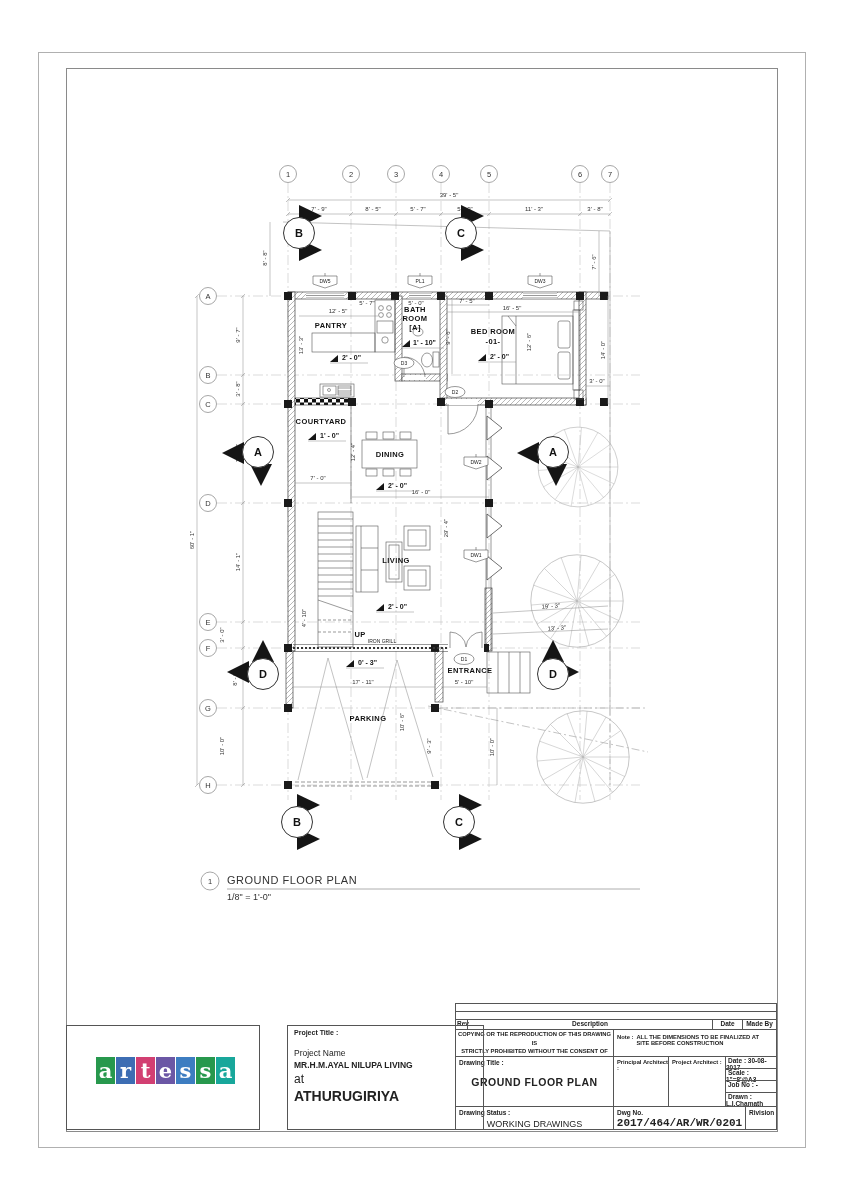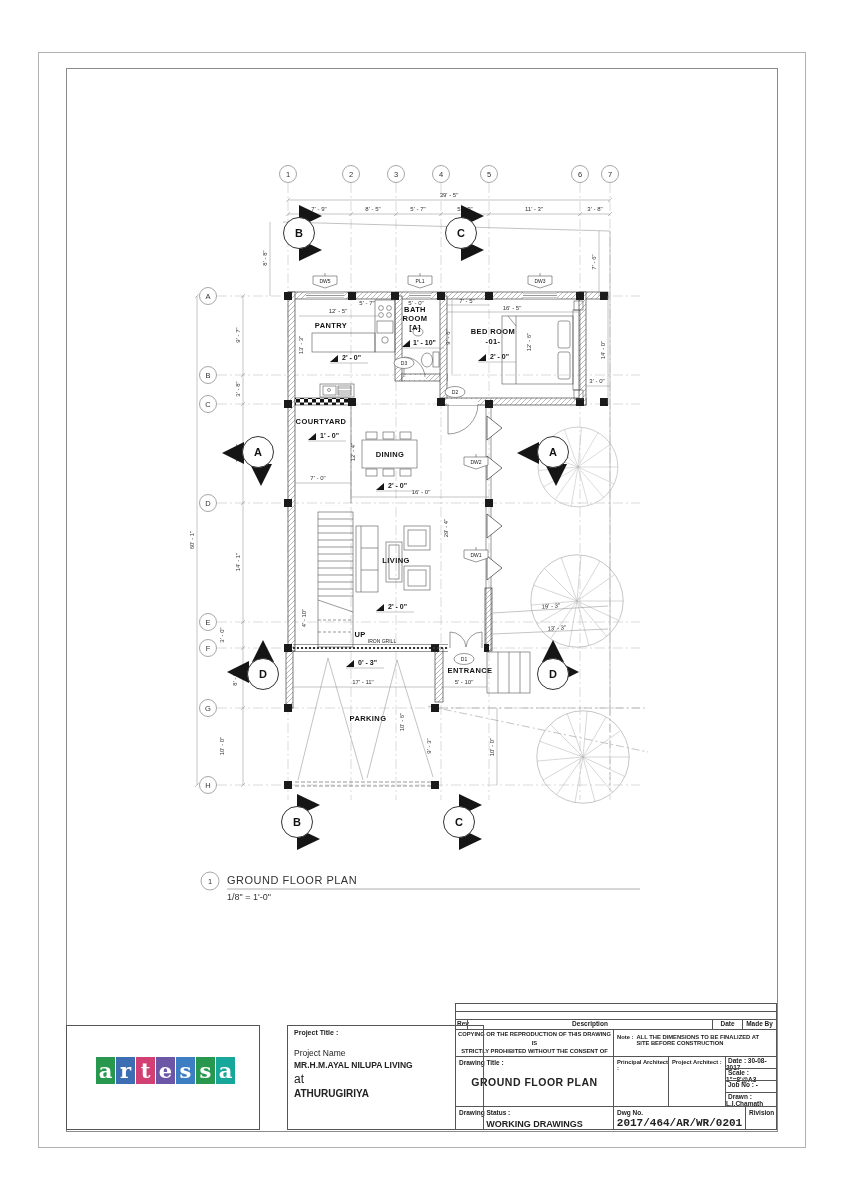--- a/index.html
+++ b/index.html
@@ -532,21 +532,21 @@
   <div class="tb" style="left:668px;top:1056px;width:58px;height:51px;">
     <span class="lab" style="font-size:5.8px;">Project Architect :</span>
   </div>
   <div class="tb" style="left:725px;top:1056px;width:52px;height:13px;font-weight:bold;"><span style="padding:2px">Date : 30-08-2017</span></div>
   <div class="tb" style="left:725px;top:1068px;width:52px;height:13px;font-weight:bold;"><span style="padding:2px">Scale : 1"=8'@A3</span></div>
   <div class="tb" style="left:725px;top:1080px;width:52px;height:13px;font-weight:bold;"><span style="padding:2px">Job No : -</span></div>
   <div class="tb" style="left:725px;top:1092px;width:52px;height:15px;font-weight:bold;"><span style="padding:2px">Drawn : L.I.Chamath</span></div>
 
   <div class="tb" style="left:455px;top:1106px;width:159px;height:24px;">
     <span class="lab">Drawing Status :</span>
-    <div class="tb-center" style="font-size:9px;font-weight:bold;padding-top:6px;">WORKING DRAWINGS</div>
+    <div class="tb-center" style="font-size:9px;font-weight:normal;padding-top:6px;">WORKING DRAWINGS</div>
   </div>
   <div class="tb" style="left:613px;top:1106px;width:133px;height:24px;">
     <span class="lab">Dwg No.</span>
     <div class="tb-center" style="font-size:11px;font-weight:bold;padding-top:5px;font-family:Liberation Mono, monospace;">2017/464/AR/WR/0201</div>
   </div>
   <div class="tb" style="left:745px;top:1106px;width:32px;height:24px;">
     <span class="lab" style="font-weight:bold;">Rivision</span>
   </div>
 
   <div class="tb" style="left:66px;top:1025px;width:194px;height:105px;"></div>
@@ -557,15 +557,15 @@
     <div class="logo-block" style="background-color: rgb(107, 87, 165);">e</div>
     <div class="logo-block" style="background-color: rgb(61, 125, 193);">s</div>
     <div class="logo-block" style="background-color: rgb(39, 152, 77);">s</div>
     <div class="logo-block" style="background-color: rgb(24, 167, 155);">a</div>
   </div>
   <div class="tb" style="left:259px;top:1025px;width:197px;height:105px;padding:3px 6px;margin-left:28px;">
     <div style="font-weight:bold;font-size:7px;">Project Title :</div>
     <div style="font-size:8.5px;margin-top:12px;">Project Name</div>
     <div style="font-size:8.5px;font-weight:bold;margin-top:2px;">MR.H.M.AYAL NILUPA LIVING</div>
     <div style="font-size:12px;margin-top:2px;">at</div>
-    <div style="font-size:10px;font-weight:bold;margin-top:2px;">ATHURUGIRIYA</div>
+    <div style="font-size:14px;font-weight:bold;margin-top:2px;">ATHURUGIRIYA</div>
   </div>
 </div>
 
 </body></html>

